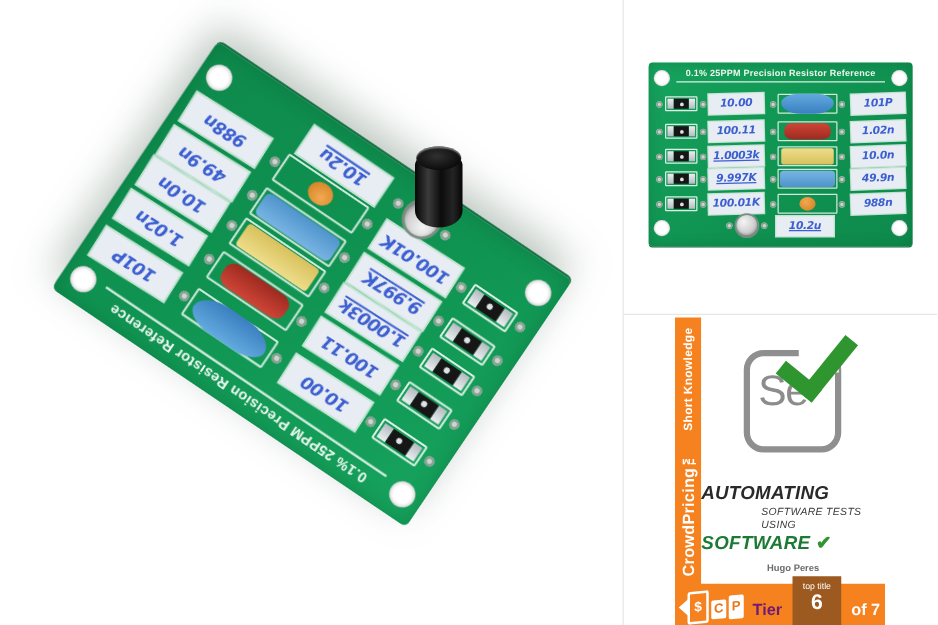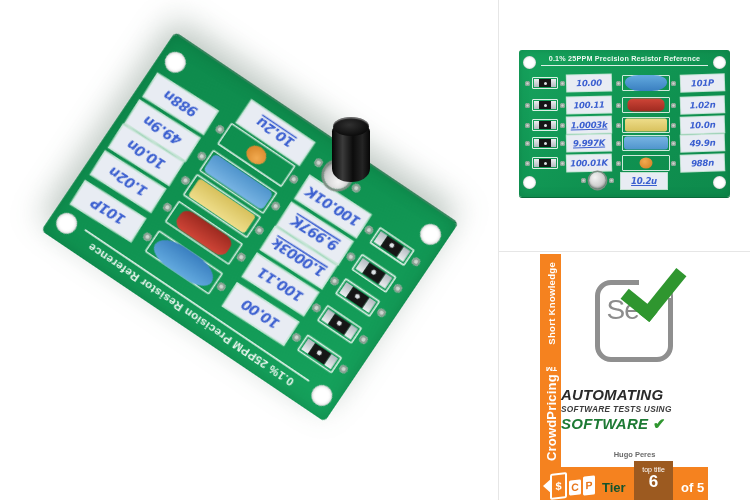--- a/index.html
+++ b/index.html
@@ -71,41 +71,41 @@
   .book-card{position:absolute;left:40px;top:2px;width:168px;height:260px;background:#fff;}
   .book-sidebar{position:absolute;left:0;top:0;width:21px;height:100%;background:#f5821f;}
   .v-text{position:absolute;left:50%;writing-mode:vertical-rl;transform:translateX(-50%) rotate(180deg);
        color:#fff;white-space:nowrap;}
   .series-label{top:8px;font-size:9.5px;font-weight:600;letter-spacing:.3px;}
   .brand-label{top:105px;font-size:13px;font-weight:800;letter-spacing:.2px;}
   .book-cover{position:absolute;left:21px;top:0;right:0;height:213px;background:#fff;}
   .se-logo{position:absolute;top:8px;left:50%;transform:translateX(-50%);width:104px;height:104px;}
   .se-square{position:absolute;left:12px;top:18px;width:68px;height:72px;border:5px solid #8f8f8f;border-radius:16px;}
   .se-gap{position:absolute;left:56px;top:10px;width:32px;height:26px;background:#fff;}
-  .se-text{position:absolute;left:24px;top:34px;font-size:28px;color:#8c8c8c;letter-spacing:-1px;line-height:1;text-align:center;}
+  .se-text{position:absolute;left:24px;top:34px;font-size:34px;color:#8c8c8c;letter-spacing:-1px;line-height:1;text-align:center;}
   .se-check{position:absolute;left:52px;top:-4px;width:24px;height:46px;
        border-right:13px solid #2f962f;border-bottom:13px solid #2f962f;transform:rotate(39deg);}
   .titles{position:absolute;top:132px;left:0;right:0;}
   .bt1{font-size:15px;font-weight:800;font-style:italic;color:#2a2a2a;letter-spacing:.2px;}
-  .bt2{font-size:8.3px;font-weight:700;font-style:italic;color:#3a3a3a;letter-spacing:.3px;margin-top:1px;}
+  .bt2{font-size:8.3px;font-weight:400;font-style:italic;color:#3a3a3a;letter-spacing:.3px;margin-top:1px;margin-left:48px;}
   .bt3{font-size:15px;font-weight:800;font-style:italic;color:#1d7a34;letter-spacing:.3px;margin-top:1px;}
   .bt3 .chk{font-style:normal;color:#2f962f;}
   .author{position:absolute;top:196px;left:0;right:0;text-align:center;font-size:7.5px;font-weight:700;color:#6b6b6b;}
   .book-footer{position:absolute;left:0;right:0;top:213px;height:60px;background:#f5821f;}
   .cp-logo{position:absolute;left:5px;top:4px;width:46px;height:26px;}
   .cl-point{position:absolute;left:-2px;top:7px;width:0;height:0;border-top:8px solid transparent;
        border-bottom:8px solid transparent;border-right:9px solid #fff;}
   .cl-s{position:absolute;left:5px;top:2px;width:13px;height:22px;border:2px solid #fff;border-radius:2px;
        color:#fff;font-weight:800;font-size:11px;display:flex;align-items:center;justify-content:center;
        transform:skewY(-6deg);}
   .cl-c{position:absolute;left:24px;top:9px;width:12px;height:15px;background:#fff;border-radius:1.5px;
        color:#e8761a;font-weight:800;font-size:10.5px;line-height:15px;text-align:center;transform:skewY(-5deg);}
   .cl-p{position:absolute;left:38px;top:5px;width:12px;height:19px;background:#fff;border-radius:1.5px;
        color:#e8761a;font-weight:800;font-size:10.5px;line-height:19px;text-align:center;transform:skewY(-5deg);}
-  .tier-label{position:absolute;left:62px;top:13px;color:#14532d;font-weight:800;font-size:13px;}
+  .tier-label{position:absolute;left:62px;top:13px;color:#701a75;font-weight:800;font-size:13px;}
   .top-box{position:absolute;left:94px;top:-6px;width:39px;height:60px;background:#9c5a20;color:#fff;
        text-align:center;}
   .top-box .tt{font-size:7px;margin-top:5px;}
   .top-box .six{font-size:17px;font-weight:800;line-height:1.1;}
   .of-label{position:absolute;left:141px;top:13px;color:#fff;font-weight:800;font-size:13px;}
 </style>
 </head>
 <body>
 
 <div class="screenshot">
@@ -361,20 +361,20 @@
           <span class="cl-point"></span>
           <span class="cl-s">$</span>
           <span class="cl-c">C</span>
           <span class="cl-p">P</span>
         </div>
         <span class="tier-label">Tier</span>
         <div class="top-box">
           <div class="tt">top title</div>
           <div class="six">6</div>
         </div>
-        <span class="of-label">of 5</span>
+        <span class="of-label">of 7</span>
       </div>
     </div>
   </div>
 
   <div class="vline"></div>
   <div class="hline"></div>
 </div>
 
 </body></html>

